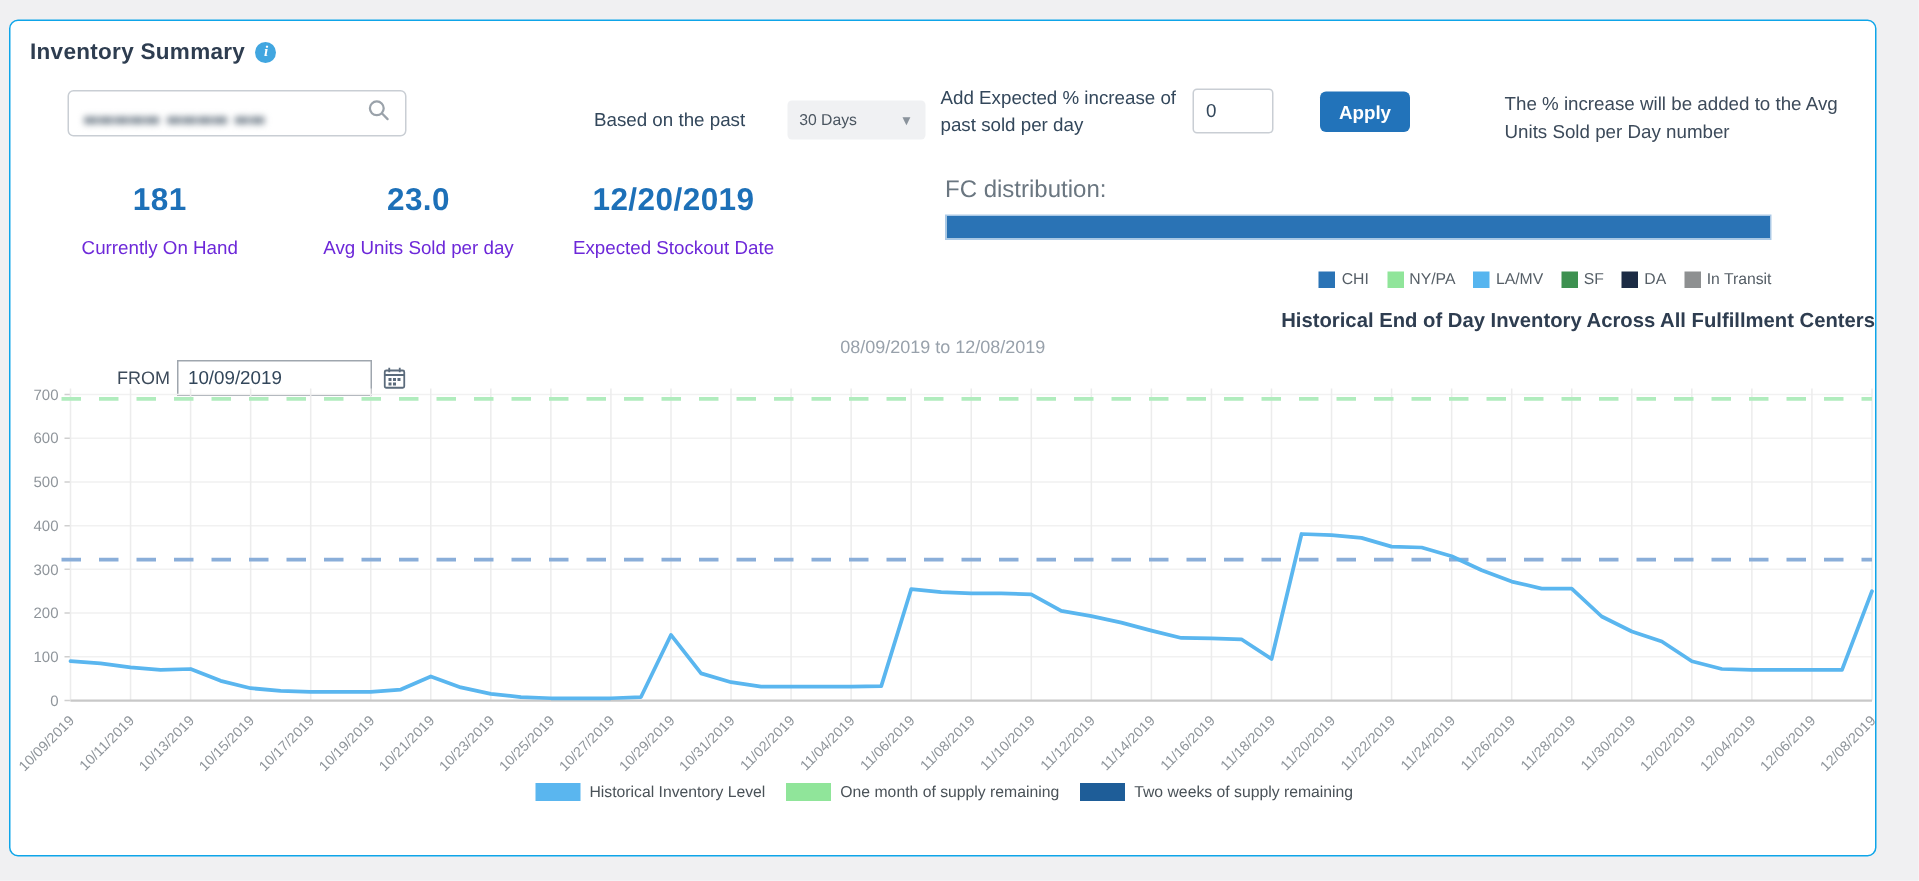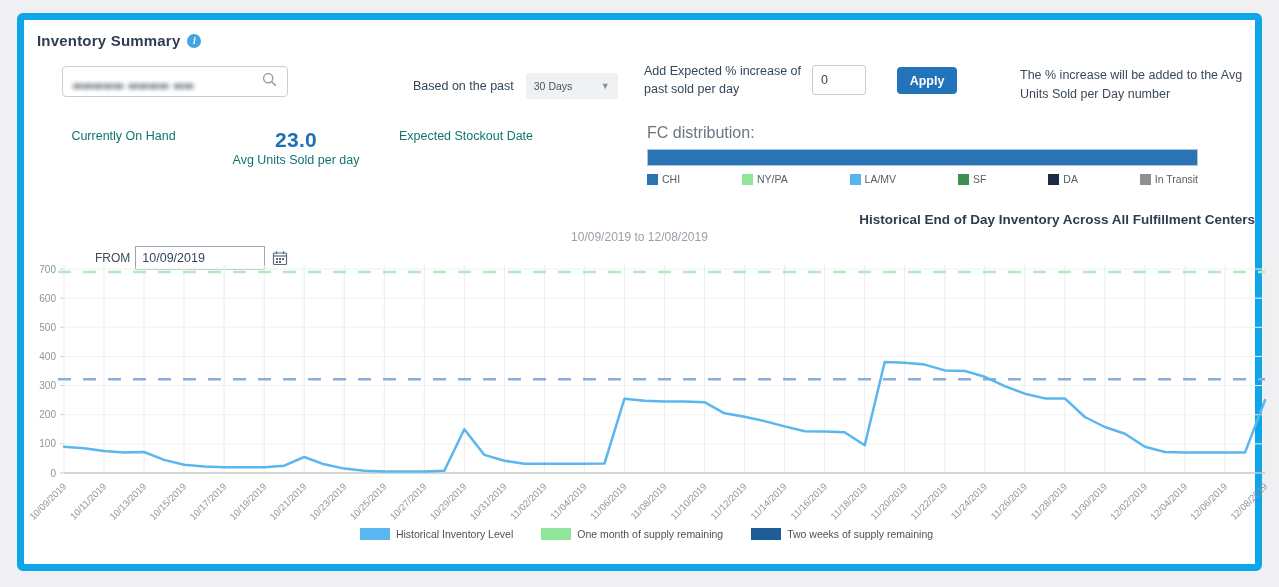--- a/index.html
+++ b/index.html
@@ -1,71 +1,71 @@
 <!DOCTYPE html>
 <html><head>
 <meta charset="utf-8">
 <style>
   * { margin:0; padding:0; box-sizing:border-box; }
   html,body { width:1279px; height:587px; background:#f0f0f2; font-family:"Liberation Sans","DejaVu Sans",sans-serif; overflow:hidden; }
-  .card { position:absolute; left:17px; top:13px; width:1245px; height:558px; background:#ffffff; border:7px solid #0ea5e9; border-radius:6px; }
+  .card { position:absolute; left:6px; top:13px; width:1245px; height:558px; background:#ffffff; border:1px solid #0ea5e9; border-radius:6px; }
 
   
   .title-row { position:absolute; left:13px; top:12px; display:flex; align-items:center; gap:7px; }
   .page-title { font-size:15px; font-weight:bold; color:#2e3d50; letter-spacing:.2px; }
   .info-icon { width:14px; height:14px; background:#41a6e0; border-radius:50%; color:#fff; font-size:10px; font-weight:bold; display:flex; align-items:center; justify-content:center; font-family:"Liberation Serif",serif; font-style:italic; cursor:pointer; }
 
   
   .search-box { position:absolute; left:38px; top:46px; width:226px; height:31px; border:1px solid #c9ced4; border-radius:4px; background:#fff; display:flex; align-items:center; padding:0 10px; cursor:text; }
   .search-redacted { flex:1; color:#8d97a1; font-size:12px; filter:blur(2px); letter-spacing:1px; overflow:hidden; white-space:nowrap; }
   .search-icon { color:#9aa2aa; }
 
-  .based-on { position:absolute; left:389px; top:53px; display:flex; align-items:center; gap:12px; }
+  .based-on { position:absolute; left:389px; top:53px; display:flex; align-items:center; gap:28px; }
   .ctl-label { font-size:12.5px; color:#33475b; }
   .dropdown { width:92px; height:26px; background:#f0f1f3; border-radius:3px; display:flex; align-items:center; justify-content:space-between; padding:0 8px; cursor:pointer; }
   .dropdown-value { font-size:10.5px; color:#4a5560; }
   .caret { font-size:9px; color:#8a939c; }
 
   .increase-wrap { position:absolute; left:620px; top:42px; display:flex; align-items:center; gap:10px; }
   .increase-label { font-size:12.5px; color:#33475b; width:158px; line-height:1.45; }
   .increase-input { width:54px; height:30px; border:1px solid #c9ced4; border-radius:3px; font-size:12.5px; color:#33475b; padding:0 8px; font-family:inherit; }
 
   .apply-button { position:absolute; left:873px; top:47px; width:60px; height:27px; background:#2273ba; color:#fff; border:none; border-radius:4px; font-size:12.5px; font-weight:bold; font-family:inherit; cursor:pointer; }
 
   .help-text { position:absolute; left:996px; top:46px; width:250px; font-size:12.5px; color:#3c4a5a; line-height:1.5; }
 
   
   .stats-row { position:absolute; left:22px; top:108px; display:flex; }
   .stat { text-align:center; }
   .stat-value { font-size:21px; font-weight:bold; color:#1d70b8; letter-spacing:.3px; }
-  .stat-label { font-size:12.5px; color:#0f766e; margin-top:1px; }
+  .stat-label { font-size:12.5px; color:#6d28d9; margin-top:12px; }
 
   
   .fc-section { position:absolute; left:623px; top:104px; width:551px; }
   .fc-label { font-size:16px; color:#6a7680; }
   .fc-bar { margin-top:7px; width:100%; height:17px; border:1px solid #abc9e6; display:flex; overflow:hidden; }
   .fc-seg { height:100%; }
-  .fc-legend { margin-top:7px; display:flex; justify-content:space-between; gap:12px; }
+  .fc-legend { margin-top:20px; display:flex; justify-content:flex-end; gap:12px; }
   .fc-legend-item { display:flex; align-items:center; gap:4px; }
   .fc-swatch { width:11px; height:11px; display:inline-block; }
   .fc-legend-label { font-size:10.5px; color:#555e66; }
 
   
   .chart-title { position:absolute; top:192px; left:0; width:100%; text-align:right; font-size:13.5px; font-weight:bold; color:#2e3d50; }
   .chart-subtitle { position:absolute; top:210px; left:0; width:100%; text-align:center; font-size:12px; color:#98a1ab; }
 
   
   .from-row { position:absolute; left:71px; top:226px; display:flex; align-items:center; gap:5px; }
   .from-label { font-size:12px; color:#3c4a5a; }
   .from-input { width:130px; height:24px; border:1px solid #9fa6ae; font-size:12.5px; color:#33475b; padding:0 6px; font-family:inherit; }
   .cal-btn { background:none; border:none; cursor:pointer; padding:0 2px; color:#5b6b7c; display:flex; align-items:center; }
 
   
   .chart-wrap { position:absolute; left:0; top:240px; width:1245px; height:280px; }
-  .chart-legend { position:absolute; left:0; top:508px; width:1245px; display:flex; justify-content:center; gap:28px; }
+  .chart-legend { position:absolute; left:0; top:508px; width:1245px; display:flex; justify-content:center; gap:14px; }
   .cl-item { display:flex; align-items:center; gap:6px; }
   .cl-swatch { width:30px; height:12px; display:inline-block; }
   .cl-label { font-size:10.5px; color:#4a5258; }
   svg text { font-family:"Liberation Sans","DejaVu Sans",sans-serif; }
 </style>
 </head>
 <body>
 
 <div class="card">
 
@@ -96,27 +96,29 @@
     <div class="increase-label">Add Expected % increase of past sold per day</div>
     <input class="increase-input" value="0" style="">
   </div>
 
   <button class="apply-button">Apply</button>
 
   <div class="help-text">The % increase will be added to the Avg Units Sold per Day number</div>
 
   <div class="stats-row" id="stats-row">
       <div class="stat" style="width: 155px;">
+        <div class="stat-value">181</div>
         <div class="stat-label">Currently On Hand</div>
       </div>
       <div class="stat" style="width: 190px;">
         <div class="stat-value">23.0</div>
         <div class="stat-label">Avg Units Sold per day</div>
       </div>
       <div class="stat" style="width: 150px;">
+        <div class="stat-value">12/20/2019</div>
         <div class="stat-label">Expected Stockout Date</div>
       </div>
     </div>
 
   <div class="fc-section">
     <div class="fc-label">FC distribution:</div>
     <div class="fc-bar" id="fc-bar">
         <div class="fc-seg" style="width: 100%; background: rgb(42, 115, 181);"></div>
       </div>
     <div class="fc-legend" id="fc-legend">
@@ -141,21 +143,21 @@
           <span class="fc-legend-label">DA</span>
         </div>
         <div class="fc-legend-item">
           <span class="fc-swatch" style="background: rgb(142, 144, 145);"></span>
           <span class="fc-legend-label">In Transit</span>
         </div>
       </div>
   </div>
 
   <div class="chart-title">Historical End of Day Inventory Across All Fulfillment Centers</div>
-  <div class="chart-subtitle">10/09/2019 to 12/08/2019</div>
+  <div class="chart-subtitle">08/09/2019 to 12/08/2019</div>
 
   <div class="from-row">
     <span class="from-label">FROM</span>
     <input class="from-input" value="10/09/2019" style="">
     <button class="cal-btn">
       <svg width="16" height="16" viewBox="0 0 16 16">
           <rect x="1.5" y="3" width="13" height="11.5" fill="none" stroke="currentColor" stroke-width="1.2" rx="1"></rect>
           <line x1="4.5" y1="1.2" x2="4.5" y2="4.2" stroke="currentColor" stroke-width="1.2"></line>
           <line x1="11.5" y1="1.2" x2="11.5" y2="4.2" stroke="currentColor" stroke-width="1.2"></line>
           <line x1="1.5" y1="6" x2="14.5" y2="6" stroke="currentColor" stroke-width="1.2"></line>

